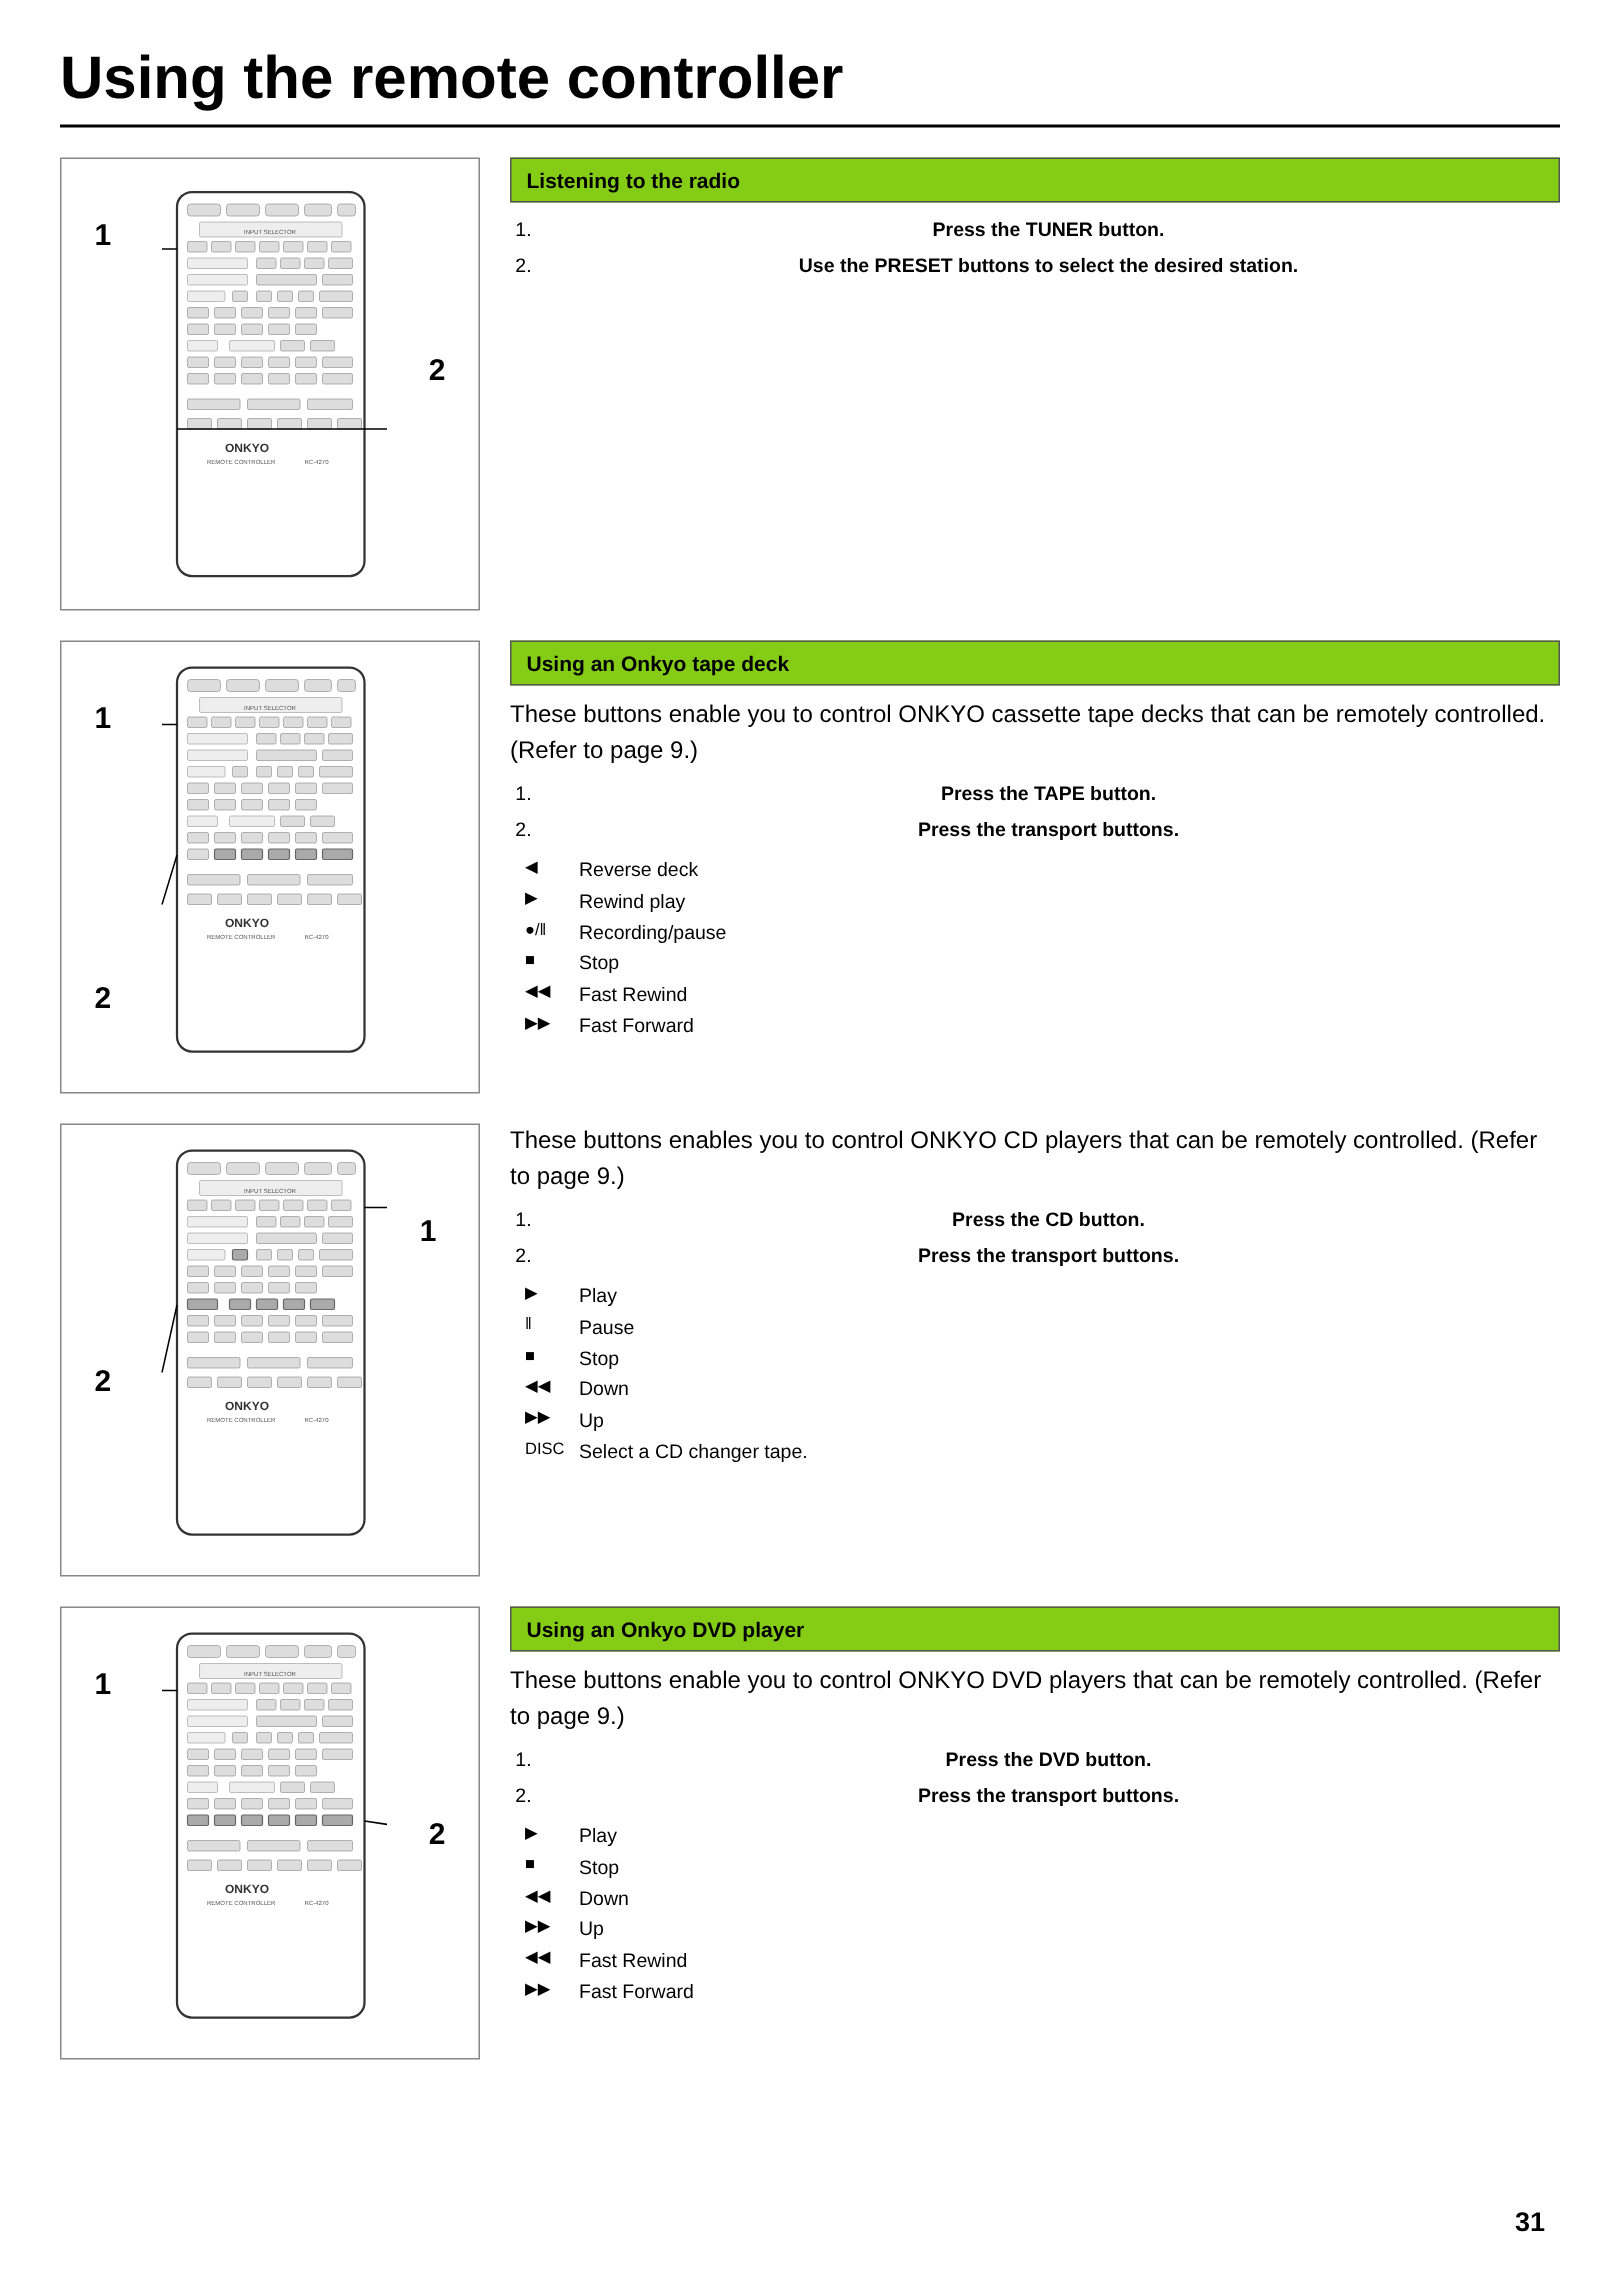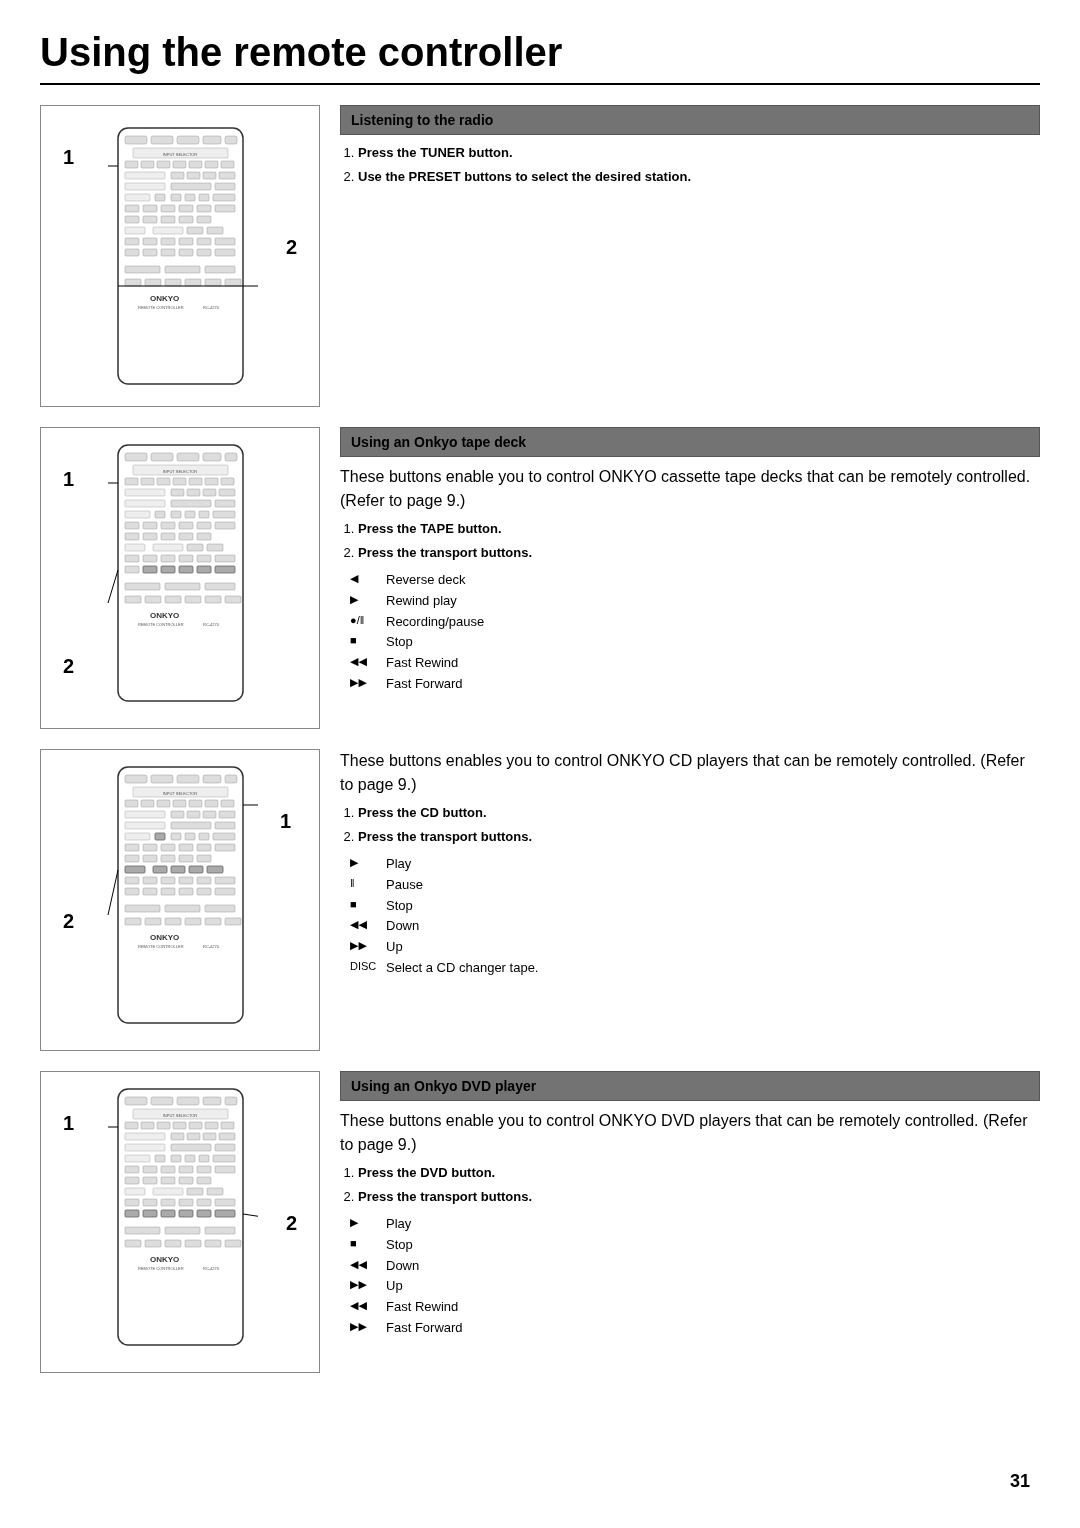--- a/index.html
+++ b/index.html
@@ -44,38 +44,39 @@
       position: relative;
       background: #fff;
     }
 
     .info-box {
       flex: 1;
       padding: 0;
     }
 
     .info-header {
-      background: #737373;
+      background: #84cc16;
       border: 1.5px solid #555;
       padding: 6px 10px;
       font-weight: bold;
       font-size: 14px;
       margin-bottom: 8px;
       display: block;
     }
 
     .info-content p {
       margin-bottom: 6px;
       font-size: 16px;
       line-height: 1.5;
     }
 
     .info-content ol {
       margin-left: 18px;
       margin-bottom: 8px;
+      text-align: center;
     }
 
     .info-content ol li {
       margin-bottom: 4px;
       font-size: 13px;
       line-height: 1.5;
     }
 
     .info-content ul {
       list-style: none;

